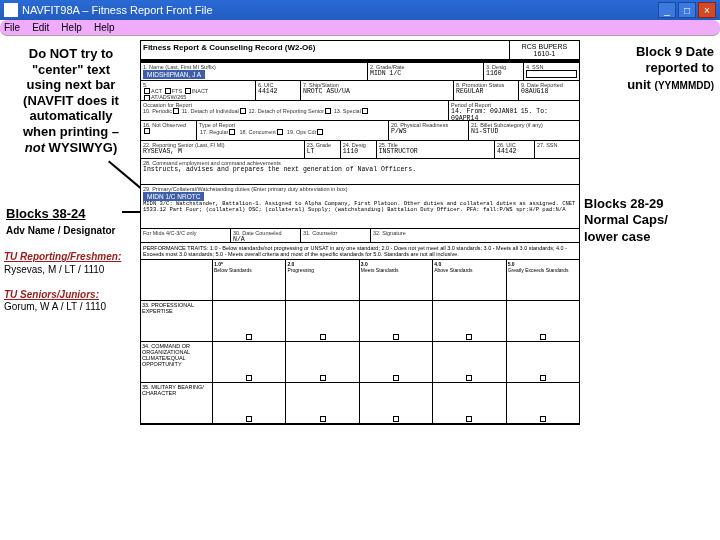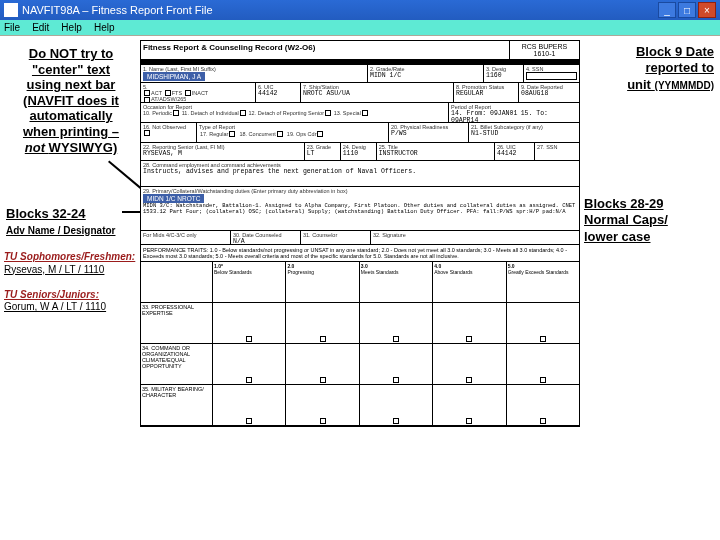--- a/index.html
+++ b/index.html
@@ -5,41 +5,41 @@
   * { box-sizing: border-box; margin: 0; padding: 0; }
   body { font-family: Tahoma, sans-serif; font-size: 9px; background: #fff; width: 720px; height: 540px; overflow: hidden; position: relative; }
 
   .titlebar { background: linear-gradient(to bottom,#2a6ad5,#225cc0); color:#fff; height:20px; display:flex; align-items:center; padding:0 4px; }
   .titlebar .icon { width:14px; height:14px; background:#fff; margin-right:4px; display:inline-block; }
   .titlebar .title { font-size:11px; flex:1; }
   .winbtns { display:flex; gap:2px; }
   .winbtn { width:18px; height:16px; background:#3d7ae0; border:1px solid #1a4aa0; color:#fff; font-size:10px; display:flex; align-items:center; justify-content:center; }
   .winbtn.close { background:#d04a2a; border-color:#902010; }
 
-  .menubar { height:16px; background:#5eead4; border-bottom:1px solid #aca899; display:flex; align-items:center; padding:0 4px; gap:12px; font-size:10px; }
+  .menubar { height:16px; background:#f0abfc; border-bottom:1px solid #aca899; display:flex; align-items:center; padding:0 4px; gap:12px; font-size:10px;border-radius:7px; }
 
   .workspace { position:relative; height: calc(540px - 36px); background:#fff; }
 
-  .anno { position:absolute; font-family: Arial, sans-serif; background: rgba(255,255,255,0); text-decoration: underline; }
+  .anno { position:absolute; font-family: Arial, sans-serif; background: rgba(255,255,255,0); }
   .anno-left1 { left:6px; top:10px; width:130px; font-size:13px; font-weight:bold; text-align:center; line-height:1.2; }
   .anno-right1 { right:6px; top:8px; width:130px; font-size:13px; font-weight:bold; text-align:right; line-height:1.25; }
   .anno-right1 small { font-size:10px; }
   .anno-left2 { left:6px; top:170px; width:130px; font-size:13px; font-weight:bold; text-align:left; line-height:1.2; }
   .anno-left2 .u { text-decoration: underline; }
   .anno-left2 .s { font-size:10px; font-weight:bold; }
   .anno-left3 { left:4px; top:215px; width:140px; font-size:10px; line-height:1.25; }
   .anno-left3 .hd { font-weight:bold; font-style:italic; text-decoration:underline; color:#9a1b1b; }
   .anno-right2 { right:6px; top:160px; width:130px; font-size:13px; font-weight:bold; text-align:left; line-height:1.25; }
   .arrow-line { position:absolute; height:2px; background:#000; }
   .arrow-head { position:absolute; width:0; height:0; border-top:5px solid transparent; border-bottom:5px solid transparent; border-right:10px solid #000; }
   .arrow-head.r { border-right:none; border-left:10px solid #000; }
   .arrow-diag { position:absolute; width:2px; background:#000; transform-origin: top left; }
 
   .form { position:absolute; left:140px; top:4px; width:440px; border:1px solid #000; background:#fff; font-size:6px; }
-  .form .hd { display:flex; border-bottom:6px solid #000000; }
+  .form .hd { display:flex; border-bottom:4px solid #000000; }
   .form .hd .t { flex:1; font-weight:bold; font-size:8px; padding:2px; }
   .form .hd .v { width:70px; border-left:1px solid #000; padding:2px; text-align:center; font-size:7px; }
   .row { display:flex; border-bottom:1px solid #000; }
   .cell { border-right:1px solid #000; padding:1px 2px; }
   .cell:last-child { border-right:none; }
   .lbl { font-size:5.5px; color:#333; }
   .val { font-size:6.5px; font-family:"Courier New",monospace; }
   .bluetab { background:#3d5fa8; color:#fff; padding:1px 4px; display:inline-block; font-size:6.5px; }
   .ck { display:inline-block; width:6px; height:6px; border:1px solid #000; vertical-align:middle; margin:0 1px; }
   .type-cell { flex:1; display:flex; flex-direction:column; }
@@ -87,26 +87,26 @@
     <span><i><span>not </span></i><span>WYSIWYG)</span></span>
   </div>
 
   <div class="anno anno-right1">
     <span>Block 9 Date</span><br>
     <span>reported to</span><br>
     <span>unit </span><small>(YYMMMDD)</small>
   </div>
 
   <div class="anno anno-left2">
-    <span class="u">Blocks 32-24</span><br>
+    <span class="u">Blocks 38-24</span><br>
     <span class="s">Adv Name / Designator</span>
   </div>
 
   <div class="anno anno-left3">
-    <span class="hd">TU Sophomores/Freshmen:</span><br>
+    <span class="hd">TU Reporting/Freshmen:</span><br>
     <span>Rysevas, M / LT / 1110</span><br><br>
     <span class="hd">TU Seniors/Juniors:</span><br>
     <span>Gorum, W A / LT / 1110</span>
   </div>
 
   <div class="anno anno-right2">
     <span>Blocks 28-29</span><br>
     <span>Normal Caps/</span><br>
     <span>lower case</span>
   </div>

